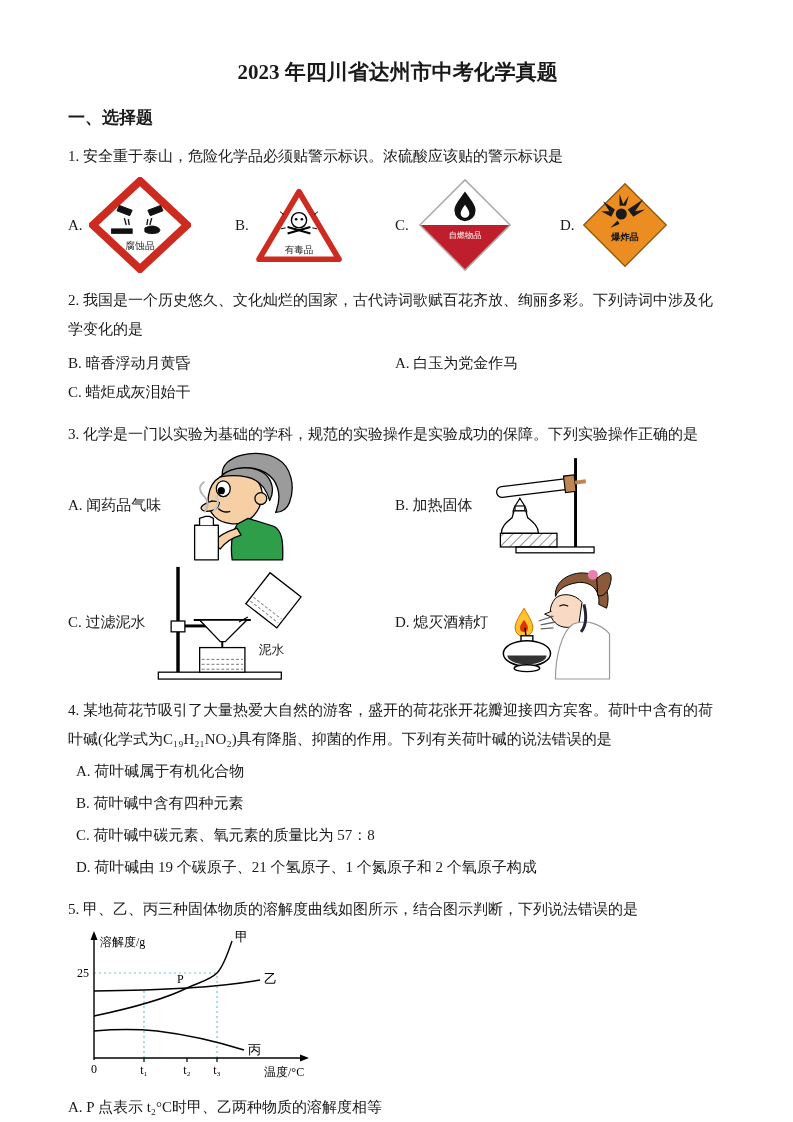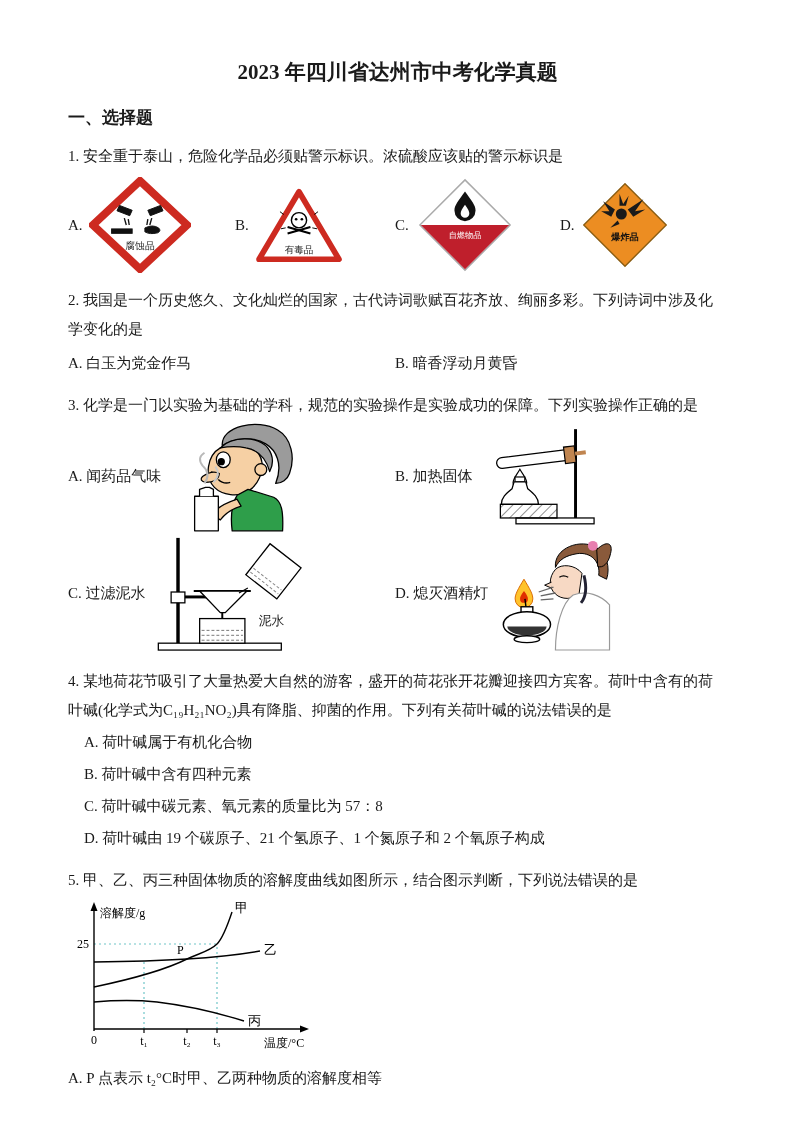--- a/index.html
+++ b/index.html
@@ -10,21 +10,21 @@
   .section{font-size:17px;font-weight:bold;margin:20px 0 0 0;}
   .qtext{font-size:15px;line-height:29px;margin:13px 0 0 0;}
   .q1-row{display:grid;grid-template-columns:167px 160px 165px 1fr;margin-top:6px;align-items:center;}
   .q1-opt{display:flex;align-items:center;gap:6px;}
   .letter{font-size:15px;flex:none;}
   .opt-grid{display:grid;grid-template-columns:327px 1fr;font-size:15px;line-height:29px;margin-top:5px;}
   .opt-line{white-space:nowrap;}
   .fig-grid{display:grid;grid-template-columns:327px 1fr;align-items:center;}
   .fig-cell{display:flex;align-items:center;gap:2px;}
   .fig-label{font-size:15px;flex:none;white-space:nowrap;}
-  .q4-opts p{font-size:15px;line-height:30px;margin:2px 0 0 16px;}
+  .q4-opts p{font-size:15px;line-height:30px;margin:2px 0 0 8px;}
   .graph-wrap{margin:4px 0 0 4px;}
   svg text{font-family:"Liberation Serif","DejaVu Serif",serif;}
   .q5a{font-size:15px;line-height:28px;margin:6px 0 0 0;}
 </style>
 </head>
 <body>
 
 <div class="page">
 
   <h1 class="title">2023 年四川省达州市中考化学真题</h1>
@@ -80,22 +80,23 @@
           <path d="M42,27 l0,-13 4,11 6,-9 -3,11 z"></path>
           <path d="M40,43 l-8,8 10,-4 z"></path>
         </g>
         <text x="48" y="64" font-size="10" font-weight="bold" text-anchor="middle" fill="#111">爆炸品</text>
       </svg>
     </div>
   </div>
 
   <p class="qtext">2. 我国是一个历史悠久、文化灿烂的国家，古代诗词歌赋百花齐放、绚丽多彩。下列诗词中涉及化学变化的是</p>
   <div class="opt-grid">
+    <div class="opt-line"><span>B.</span>&nbsp;<span>暗香浮动月黄昏</span></div>
     <div class="opt-line"><span>A.</span>&nbsp;<span>白玉为党金作马</span></div>
-    <div class="opt-line"><span>B.</span>&nbsp;<span>暗香浮动月黄昏</span></div>
+    <div class="opt-line"><span>C.</span>&nbsp;<span>蜡炬成灰泪始干</span></div>
   </div>
 
   <p class="qtext">3. 化学是一门以实验为基础的学科，规范的实验操作是实验成功的保障。下列实验操作正确的是</p>
   <div class="fig-grid">
     <div class="fig-cell">
       <span class="fig-label"><span>A.</span>&nbsp;<span>闻药品气味</span></span>
       <svg width="168" height="112" viewBox="0 0 170 113">
         <g stroke="#000" stroke-width="1.3" stroke-linejoin="round">
           <path d="M60,26 C58,6 96,-2 116,10 C130,18 134,38 128,54 C126,60 120,64 114,64 C122,44 114,30 104,24 C92,16 72,18 60,26 Z" fill="#9b9b9b"></path>
           <path d="M58,28 C44,36 42,58 52,68 C60,76 76,78 86,72 C96,66 102,52 100,42 C98,30 84,22 72,24 C67,25 62,26 58,28 Z" fill="#f6d0a4"></path>

